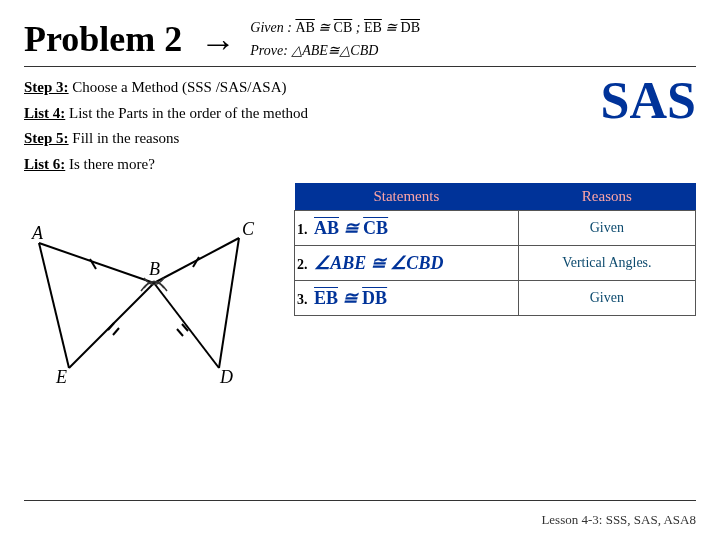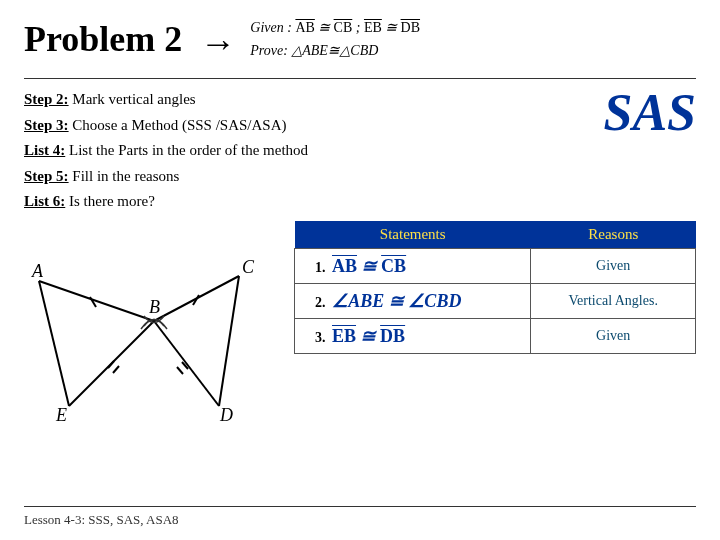--- a/index.html
+++ b/index.html
@@ -17,21 +17,21 @@
       height: 540px;
       padding: 18px 24px 12px 24px;
       display: flex;
       flex-direction: column;
     }
 
     
     .header-area {
       display: flex;
       align-items: center;
-      margin-bottom: 14px;
+      margin-bottom: 2px;
     }
 
     .problem-title {
       font-size: 36px;
       font-weight: bold;
       margin-right: 18px;
       white-space: nowrap;
     }
 
     .arrow-symbol {
@@ -90,21 +90,20 @@
       font-weight: bold;
       text-decoration: underline;
     }
 
     .sas-label {
       font-size: 52px;
       font-weight: bold;
       color: #003399;
       margin-left: 20px;
       margin-top: -4px;
-      font-style: italic;
     }
 
     
     .main-content {
       display: flex;
       flex: 1;
       gap: 10px;
     }
 
     
@@ -120,30 +119,30 @@
     }
 
     .proof-table {
       width: 100%;
       border-collapse: collapse;
       font-size: 14.5px;
     }
 
     .proof-table th {
       background: #003399;
-      color: #fde047;
+      color: #fca5a5;
       padding: 5px 10px;
       text-align: center;
       font-size: 15px;
       font-weight: normal;
     }
 
     .proof-table td {
       border: 1.5px solid #555;
-      padding: 6px 20px;
+      padding: 6px 2px;
       vertical-align: middle;
     }
 
     .proof-table tr:nth-child(odd) td {
       background: #fff;
     }
     .proof-table tr:nth-child(even) td {
       background: #fff;
     }
 
@@ -165,24 +164,24 @@
     .row-num {
       font-size: 14px;
       color: #000;
       font-style: normal;
       margin-right: 2px;
     }
 
     
     .footer-bar {
       display: flex;
-      justify-content: flex-start;
+      justify-content: flex-end;
       align-items: center;
       border-top: 1.5px solid #333;
-      padding-top: 5px;
+      padding-top: 11px;
       margin-top: 20px;
       font-size: 13px;
       color: #333;
     }
 
     
     .diagram-svg {
       width: 250px;
       height: 210px;
     }
@@ -209,21 +208,20 @@
         <span style="font-style:italic;">Prove: </span>
         <span style="font-style:italic;">△ABE≅△CBD</span>
       </div>
     </div>
   </div>
 
   <hr class="hr-line">
 
   <div class="steps-and-sas">
     <div class="steps-list">
-      <span class="step-line"><span class="step-num">Step 2:</span> Mark vertical angles</span>
       <span class="step-line"><span class="step-num">Step 3:</span> Choose a Method (SSS /SAS/ASA)</span>
       <span class="step-line"><span class="step-num">List 4:</span> List the Parts in the order of the method</span>
       <span class="step-line"><span class="step-num">Step 5:</span> Fill in the reasons</span>
       <span class="step-line"><span class="step-num">List 6:</span> Is there more?</span>
     </div>
     <div class="sas-label">SAS</div>
   </div>
 
   <div class="main-content">
 

